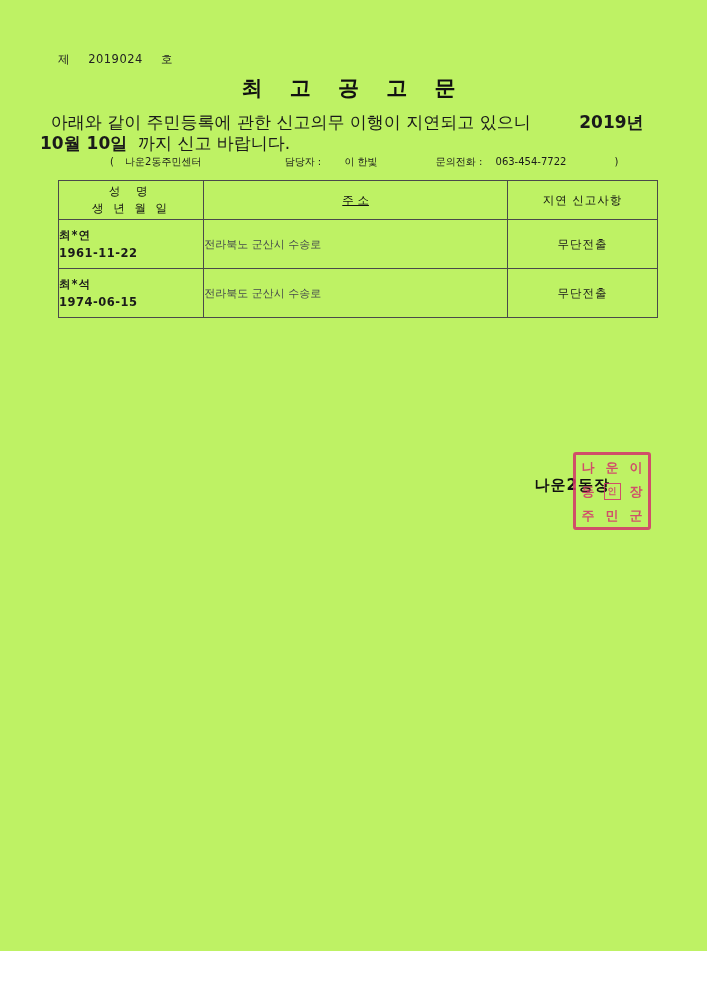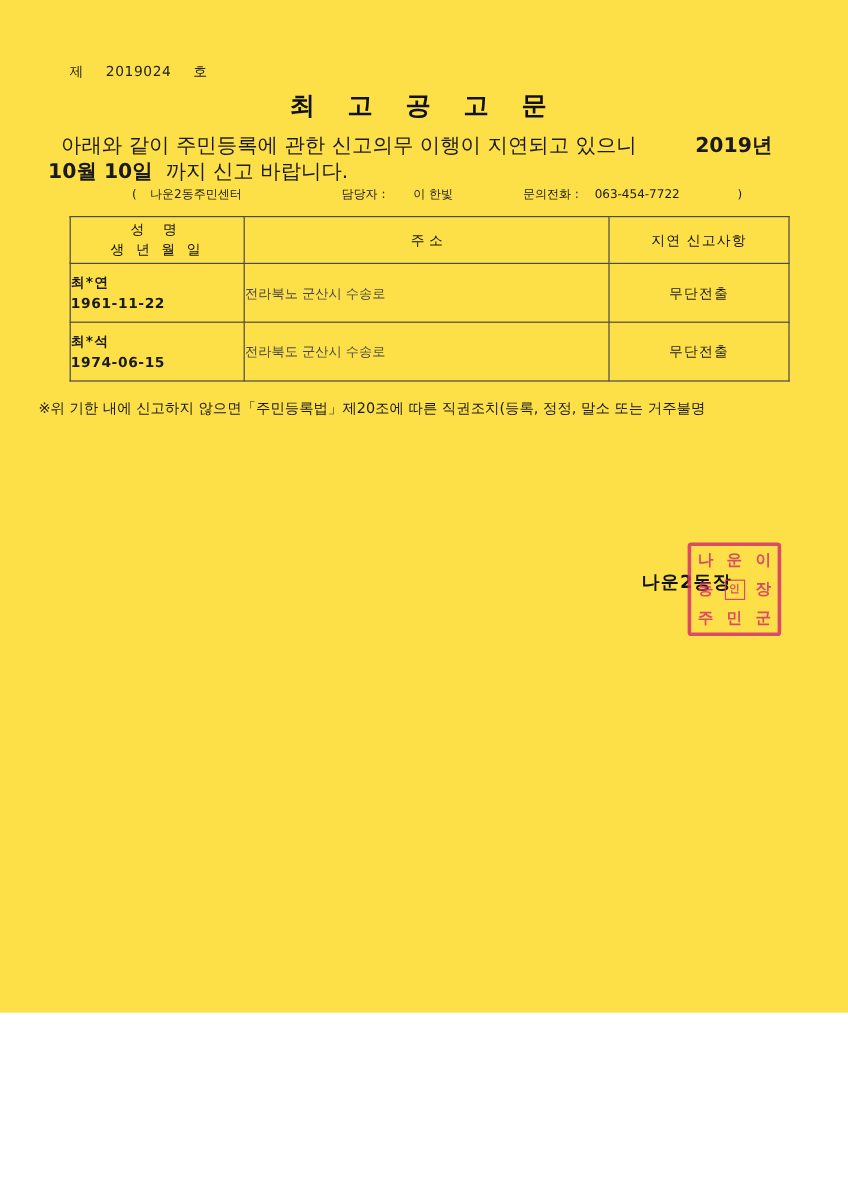--- a/index.html
+++ b/index.html
@@ -7,22 +7,22 @@
     padding: 0;
     background: #ffffff;
   }
   body {
     font-family: "DejaVu Sans", "Liberation Sans", sans-serif;
     color: #1a1a1a;
   }
   .page {
     position: relative;
     width: 707px;
-    height: 844px;
-    background: #fde047;
+    height: 951px;
+    background: #bef264;
     overflow: hidden;
   }
   .doc-no {
     position: absolute;
     top: 52px;
     left: 58px;
     font-size: 11.5px;
     letter-spacing: 0.5px;
     color: #222;
   }
@@ -89,21 +89,21 @@
     text-align: center;
     color: #111;
   }
   .th-name-wrap {
     line-height: 17px;
   }
   .th-name-wrap .l1 { letter-spacing: 6px; }
   .th-name-wrap .l2 { letter-spacing: 3px; }
   .th-status { letter-spacing: 1px; }
   .col-name { width: 145px; }
-  .col-addr { width: 305px; }
+  .col-addr { width: 305px; text-decoration: underline; }
   .col-status { width: 150px; }
 
   table.main tbody td {
     height: 48px;
   }
   .cell-name {
     text-align: left;
     line-height: 18px;
     color: #1a1a1a;
     font-weight: bold;
@@ -253,21 +253,20 @@
           <div class="nm">최*석</div>
           <div class="bd">1974-06-15</div>
         </td>
         <td class="cell-addr">전라북도 군산시 수송로</td>
         <td class="cell-status">무단전출</td>
       </tr>
     </tbody>
   </table>
 
   <div class="notice">
-    <div>※위 기한 내에 신고하지 않으면「주민등록법」제20조에 따른 직권조치(등록, 정정, 말소 또는 거주불명</div>
   </div>
 
 
   <div class="signer">나운2동장</div>
 
   <div class="seal">
     <div class="glyphs">
       <span>나</span>
       <span>운</span>
       <span>이</span>

